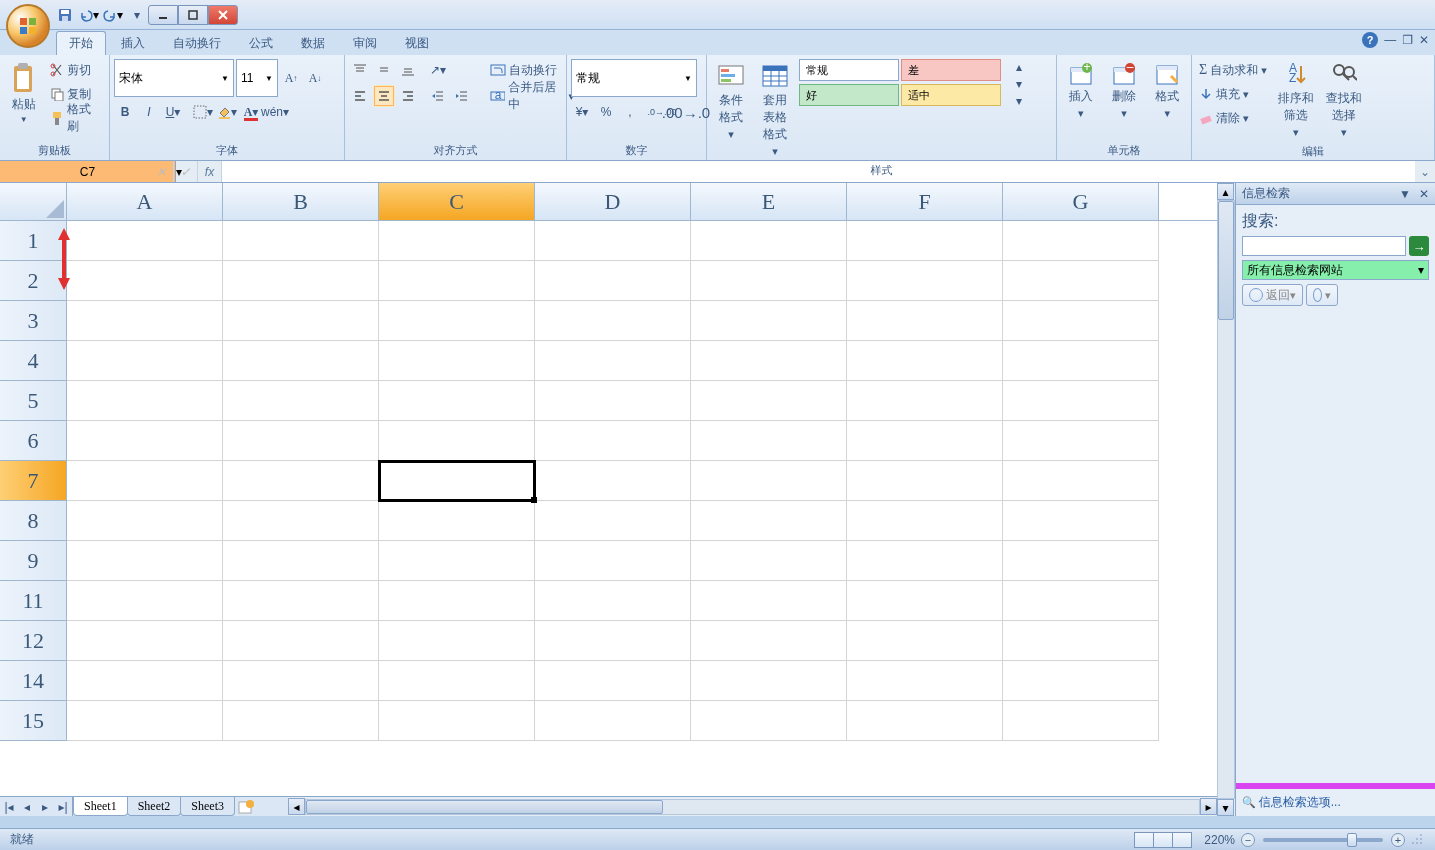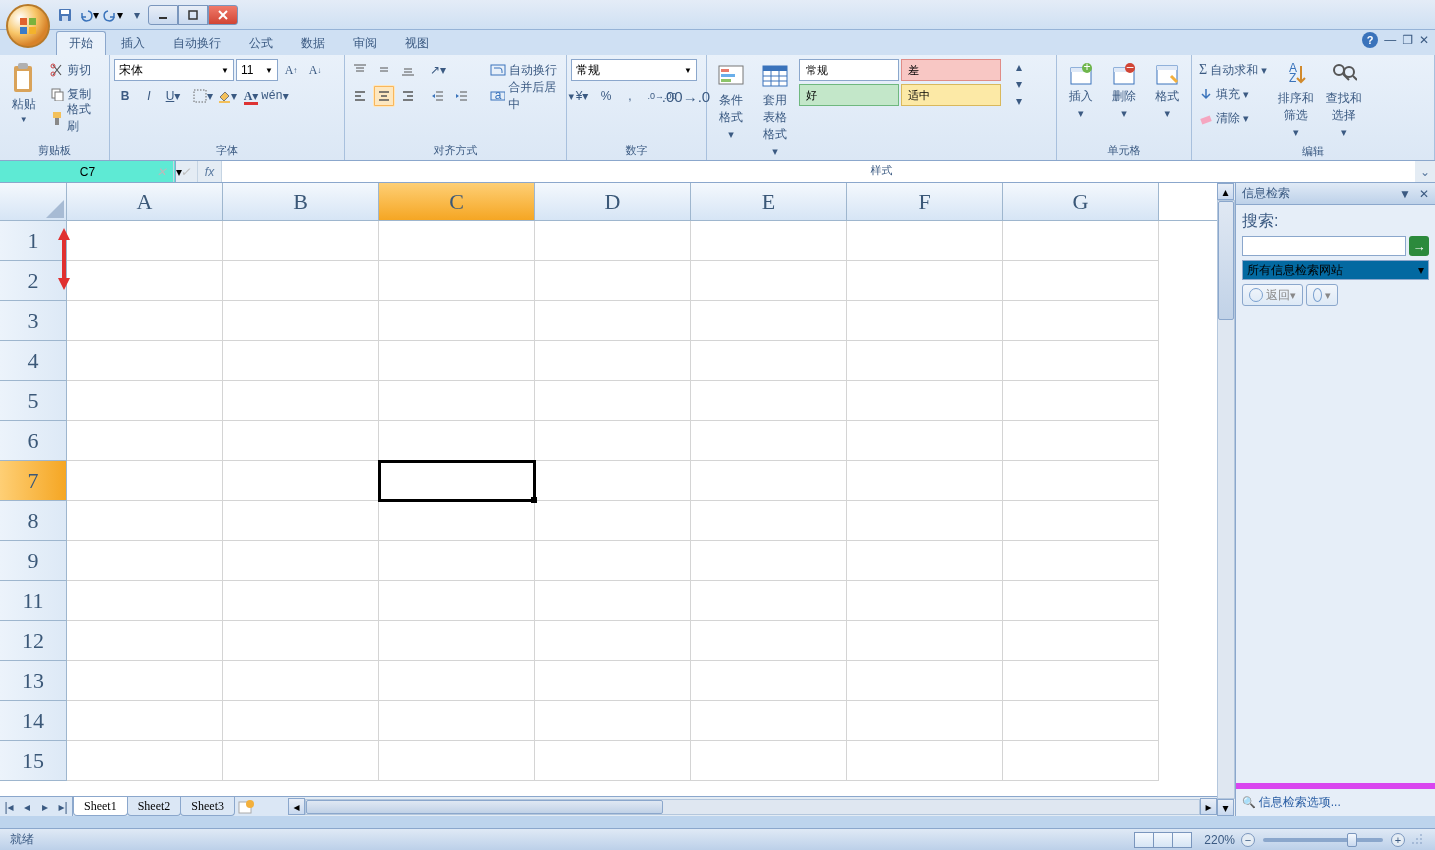--- a/index.html
+++ b/index.html
@@ -23,33 +23,33 @@
 .doc-controls{position:absolute;right:6px;top:2px;display:flex;gap:6px;align-items:center}
 .help-icon{width:16px;height:16px;border-radius:50%;background:#3a73bb;color:#fff;display:flex;align-items:center;justify-content:center;font-size:11px;font-weight:bold}
 
 .ribbon{height:106px;background:linear-gradient(#e9f1fa,#dbe7f5);border-bottom:1px solid #8ba7cc;display:flex}
 .group{border-right:1px solid #a8c0dd;padding:2px 4px 0;display:flex;flex-direction:column;justify-content:space-between}
 .group-body{flex:1;display:flex;align-items:flex-start;gap:4px;padding-top:2px}
 .group-label{text-align:center;color:#3b5a82;font-size:11px;padding:2px 0;position:relative}
 .bigbtn{width:40px;display:flex;flex-direction:column;align-items:center;gap:2px;padding:3px;border-radius:3px;text-align:center;color:#3b5a82;font-size:11px}
 .vcol{display:flex;flex-direction:column;gap:2px}
 .sbtn{height:22px;display:flex;align-items:center;gap:3px;padding:0 3px;color:#3b5a82;font-size:11px;border-radius:3px}
-.combo{background:#fff;border:1px solid #8ba7cc;height:22px;display:flex;align-items:center;padding:0 4px;font-size:12px}
+.combo{background:#fff;border:1px solid #8ba7cc;height:38px;display:flex;align-items:center;padding:0 4px;font-size:12px}
 .tiny-btn{width:22px;height:22px;border:1px solid transparent;display:inline-flex;align-items:center;justify-content:center;border-radius:2px;color:#3b5a82}
 .tiny-btn.pressed{box-shadow:inset 0 0 0 1px #f9b65b;background:#fde7bf}
 .row{display:flex;gap:2px;align-items:center}
 .sep{width:1px;background:#a8c0dd;height:68px;margin:0 3px}
 .style-box{width:100px;height:22px;border:1px solid #8ba7cc;background:#fff;display:flex;align-items:center;padding:0 6px;font-size:11px}
 .style-box.good{background:#c3e7c9;border-color:#6fb87f}
 .style-box.bad{background:#f8c7c4;border-color:#e08c87}
 .style-box.neutral{background:#fce9a6;border-color:#d9b85c}
 
 .formula-row{height:22px;background:#e4ecf4;border-bottom:1px solid #8ba7cc;display:flex;align-items:stretch}
 .namebox{width:150px;border-right:1px solid #8ba7cc;display:flex}
-.namebox input{flex:1;border:none;background:#5eead4;padding:0 10px;text-align:center;font-size:12px}
+.namebox input{flex:1;border:none;background:#fdba74;padding:0 10px;text-align:center;font-size:12px}
 .dd-arrow{width:16px;background:#e4ecf4;border-left:1px solid #8ba7cc;display:flex;align-items:center;justify-content:center}
 .fx-area{display:flex;flex:1}
 .fx-btn{width:24px;display:flex;align-items:center;justify-content:center;border-right:1px solid #c5d4e3;font-style:italic;color:#5a7aa0}
 .fx-input{flex:1;background:#fff;border:none;padding:0 6px}
 .fx-exp{width:20px;display:flex;align-items:center;justify-content:center;color:#5a7aa0}
 
 .main{position:absolute;top:183px;left:0;right:0;bottom:34px;display:flex}
 .sheet-wrap{flex:1;display:flex;flex-direction:column;position:relative;background:#fff}
 .col-head{display:flex;height:38px;border-bottom:1px solid #9eb6ce}
 .select-all{width:67px;background:linear-gradient(#f4f8fd,#d6e5f5);border-right:1px solid #9eb6ce;position:relative}
@@ -79,21 +79,21 @@
 
 .pane{width:200px;background:#e6eef8;border-left:1px solid #8ba7cc;display:flex;flex-direction:column}
 .pane-head{height:22px;background:linear-gradient(#e0eaf6,#bdd1e9);display:flex;align-items:center;padding:0 6px;color:#3b5a82;border-bottom:1px solid #8ba7cc}
 .pane-head .pt{flex:1}
 .pane-head .x{color:#3b5a82;font-size:12px}
 .pane-body{padding:6px;flex:1;display:flex;flex-direction:column;gap:4px}
 .pane-lbl{color:#3b5a82;font-size:16px}
 .pane-row{display:flex;gap:3px}
 .pane-input{flex:1;background:#fff;border:1px solid #8ba7cc;height:20px}
 .go-btn{width:20px;height:20px;background:#2c8a3c;border-radius:3px;display:flex;align-items:center;justify-content:center;color:#fff;font-size:13px}
-.pane-select{flex:1;background:#0369a1;border:1px solid #8ba7cc;height:20px;padding:0 4px;font-size:11px;display:flex;align-items:center;justify-content:space-between}
+.pane-select{flex:1;background:#86efac;border:1px solid #8ba7cc;height:20px;padding:0 4px;font-size:11px;display:flex;align-items:center;justify-content:space-between}
 .nav-pill{height:22px;padding:0 6px;border:1px solid #8ba7cc;border-radius:3px;background:linear-gradient(#f2f6fb,#dde9f6);display:flex;align-items:center;font-size:11px;color:#888}
 .nav-pill .circ{width:14px;height:14px;border:1.5px solid #7aa0cf;border-radius:50%;margin-right:3px;position:relative}
 .info-box{background:#fff;border:1px solid #8ba7cc;flex:1;padding:10px 8px;text-align:center;font-size:11px;color:#333;line-height:1.5}
 .pane-foot{padding:5px 6px;border-top:6px solid #d946ef;font-size:11px;color:#2a5ea4}
 
 .status{position:absolute;bottom:0;left:0;right:0;height:22px;background:linear-gradient(#dfe9f5,#bcd0e9);display:flex;align-items:center;padding:0 10px;color:#3b5a82;font-size:11px;border-top:1px solid #8ba7cc}
 .status .sp{flex:1}
 .view-btn{width:20px;height:16px;border:1px solid #7a96bd;background:linear-gradient(#f4f8fd,#d6e5f5);margin-left:-1px}
 .slider{width:120px;height:4px;background:#8ba7cc;margin:0 8px;position:relative;border-radius:2px}
 .slider-thumb{position:absolute;width:10px;height:14px;background:linear-gradient(#f4f8fd,#c9d9ef);border:1px solid #7a96bd;top:-5px;border-radius:2px}
@@ -231,21 +231,21 @@
         <div class="tiny-btn"><u>U</u>▾</div>
         <span style="width:4px"></span>
         <div class="tiny-btn"><svg width="14" height="14">
               <rect x="1" y="1" width="12" height="12" fill="none" stroke="#666" stroke-dasharray="1.5"></rect>
             </svg>▾</div>
         <div class="tiny-btn"><svg width="14" height="14">
               <path d="M3 8 L8 3 L12 7 L7 12 Z" fill="#f3c05a" stroke="#777"></path>
               <rect x="2" y="12" width="11" height="2" fill="#f3c05a"></rect>
             </svg>▾</div>
         <div class="tiny-btn"><span style="font-family:serif;font-weight:bold">A</span><span style="position:absolute;width:14px;height:3px;background:#d33;margin-top:14px"></span>▾</div>
-        <div class="tiny-btn"><span style="font-family:Liberation Mono, monospace">wén</span>▾</div>
+        <div class="tiny-btn"><span style="font-family:Liberation Sans, sans-serif">wén</span>▾</div>
       </div>
     </div>
     <div class="group-label">字体</div>
   </div>
 
   <div class="group" style="width:222px">
     <div class="group-body">
       <div class="vcol" style="gap:4px">
         <div class="row">
           <div class="tiny-btn">
@@ -591,30 +591,20 @@
             <div class="row-head">12</div>
             <div class="cell"></div>
             <div class="cell"></div>
             <div class="cell"></div>
             <div class="cell"></div>
             <div class="cell"></div>
             <div class="cell"></div>
             <div class="cell"></div>
           </div>
           <div class="grid-row">
-            <div class="row-head">13</div>
-            <div class="cell"></div>
-            <div class="cell"></div>
-            <div class="cell"></div>
-            <div class="cell"></div>
-            <div class="cell"></div>
-            <div class="cell"></div>
-            <div class="cell"></div>
-          </div>
-          <div class="grid-row">
             <div class="row-head">14</div>
             <div class="cell"></div>
             <div class="cell"></div>
             <div class="cell"></div>
             <div class="cell"></div>
             <div class="cell"></div>
             <div class="cell"></div>
             <div class="cell"></div>
           </div>
           <div class="grid-row">

